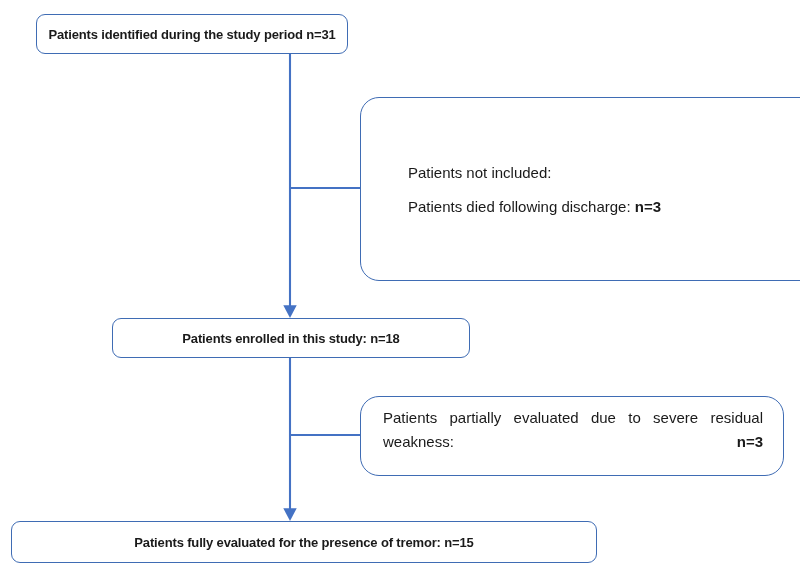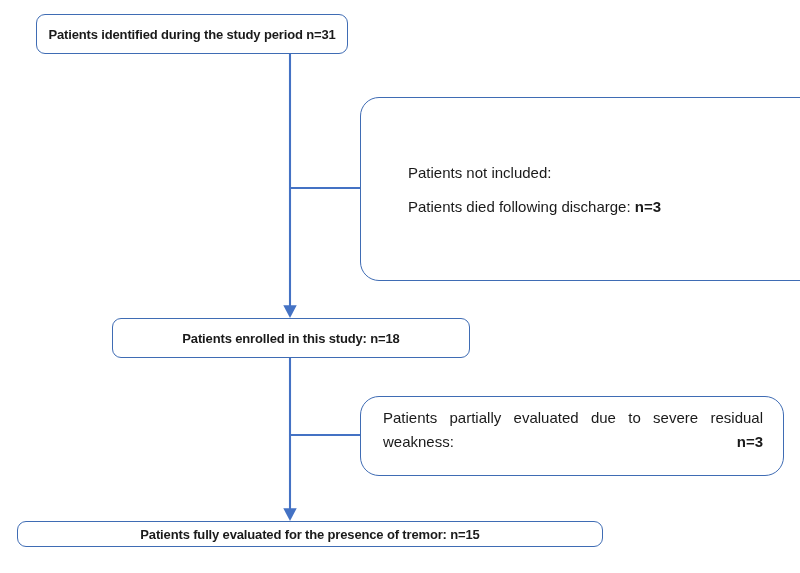--- a/index.html
+++ b/index.html
@@ -91,21 +91,21 @@
     content: "";
     display: inline-block;
     width: 100%;
   }
 
   
   #node-identified { left: 36px;  top: 14px;  width: 312px; height: 40px; }
   #node-excluded   { left: 360px; top: 97px;  width: 496px; height: 184px; padding-left: 47px; }
   #node-enrolled   { left: 112px; top: 318px; width: 358px; height: 40px; }
   #node-partial    { left: 360px; top: 396px; width: 424px; height: 80px; }
-  #node-final      { left: 17px;  top: 521px; width: 586px; height: 26px; }
+  #node-final      { left: 11px;  top: 521px; width: 586px; height: 42px; }
 </style>
 </head>
 <body>
 
 <div id="canvas">
 
   <svg id="connectors" width="800" height="573" viewBox="0 0 800 573" xmlns="http://www.w3.org/2000/svg">
     <defs>
       <marker id="arrowhead" markerWidth="8" markerHeight="8" refX="3.1" refY="4" orient="auto" markerUnits="strokeWidth">
         <path d="M0.4,0.8 L6.4,4 L0.4,7.2 Z" fill="#4472C4"></path>

